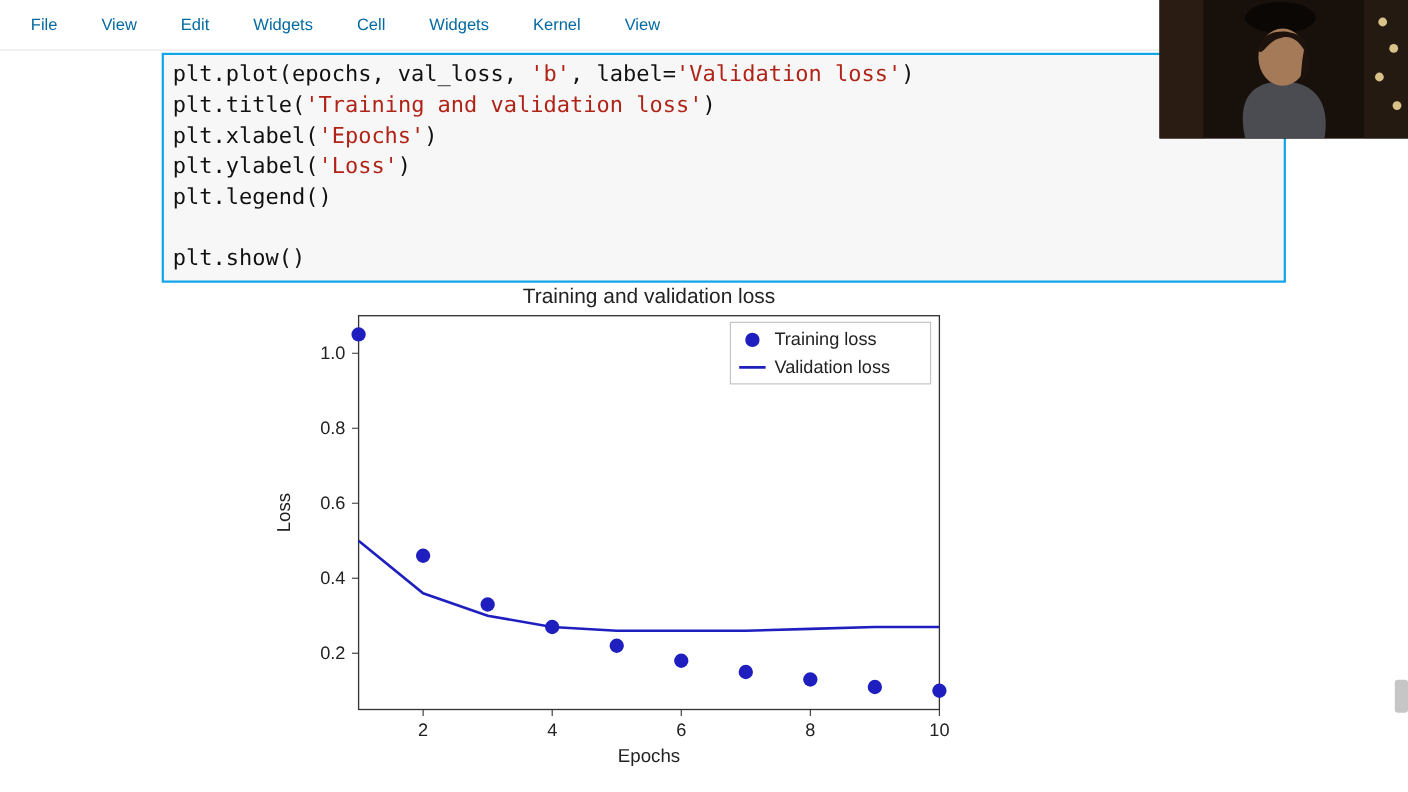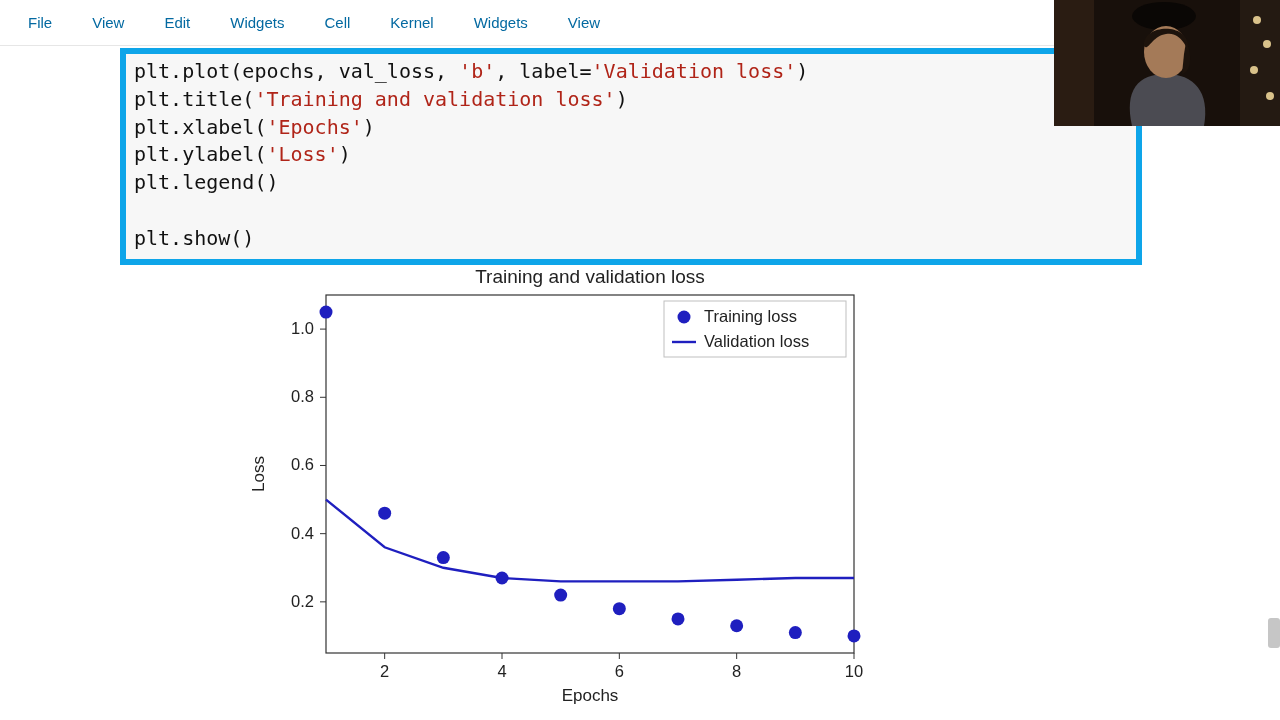--- a/index.html
+++ b/index.html
@@ -6,38 +6,38 @@
   html, body { width: 1280px; height: 720px; font-family: "Helvetica Neue", Helvetica, Arial, sans-serif; background: #fff; color: #000; overflow: hidden; }
   .menubar { display: flex; align-items: center; height: 46px; border-bottom: 1px solid #e6e6e6; padding: 0 12px; background: #fff; }
   .menubar .menu-item { padding: 8px 24px 8px 16px; font-size: 15px; color: #0369a1; cursor: default; }
   .menubar .spacer { flex: 1; }
   .trusted { border: 1px solid #ccc; padding: 4px 12px; font-size: 17px; color: #444; margin-right: 18px; }
   .sep { width: 1px; height: 28px; background: #ccc; margin: 0 12px 0 4px; }
   .kernel-name { font-size: 19.5px; color: #333; }
   .webcam { position: absolute; top: 0; right: 0; width: 226px; height: 126px; background: #1a120d; overflow: hidden; }
   .webcam svg { width: 100%; height: 100%; display: block; }
   .notebook-area { padding: 0 38px; margin-top: 2px; }
-  .code-cell { margin-left: 82px; width: 1022px; background: #f7f7f7; border: 6px solid #0ea5e9; padding: 4px 8px 6px 8px; font-family: "DejaVu Sans Mono", Menlo, Consolas, monospace; font-size: 20px; line-height: 27.8px; white-space: pre; }
+  .code-cell { margin-left: 109px; width: 1022px; background: #f7f7f7; border: 2px solid #0ea5e9; padding: 4px 8px 6px 8px; font-family: "DejaVu Sans Mono", Menlo, Consolas, monospace; font-size: 20px; line-height: 27.8px; white-space: pre; }
   .tok-func { color: #111; }
   .tok-str { color: #b02418; }
   .chart-out { margin-left: 170px; }
   .chart-out svg { display: block; }
   .scrollbar-thumb { position: absolute; right: 0; top: 618px; width: 12px; height: 30px; background: #c6c6c6; border-radius: 3px; }
 </style>
 </head>
 <body>
 
 <div class="menubar">
   <div class="menu-item">File</div>
   <div class="menu-item">View</div>
   <div class="menu-item">Edit</div>
   <div class="menu-item">Widgets</div>
   <div class="menu-item">Cell</div>
+  <div class="menu-item">Widgets</div>
   <div class="menu-item">Kernel</div>
-  <div class="menu-item">Widgets</div>
   <div class="menu-item">View</div>
   <div class="spacer"></div>
   <div class="trusted">Trusted</div>
   <div class="sep"></div>
   <div class="kernel-name">Py</div>
 </div>
 
 <div class="webcam">
   <svg viewBox="0 0 226 126">
     <rect width="226" height="126" fill="#18100b"></rect>

